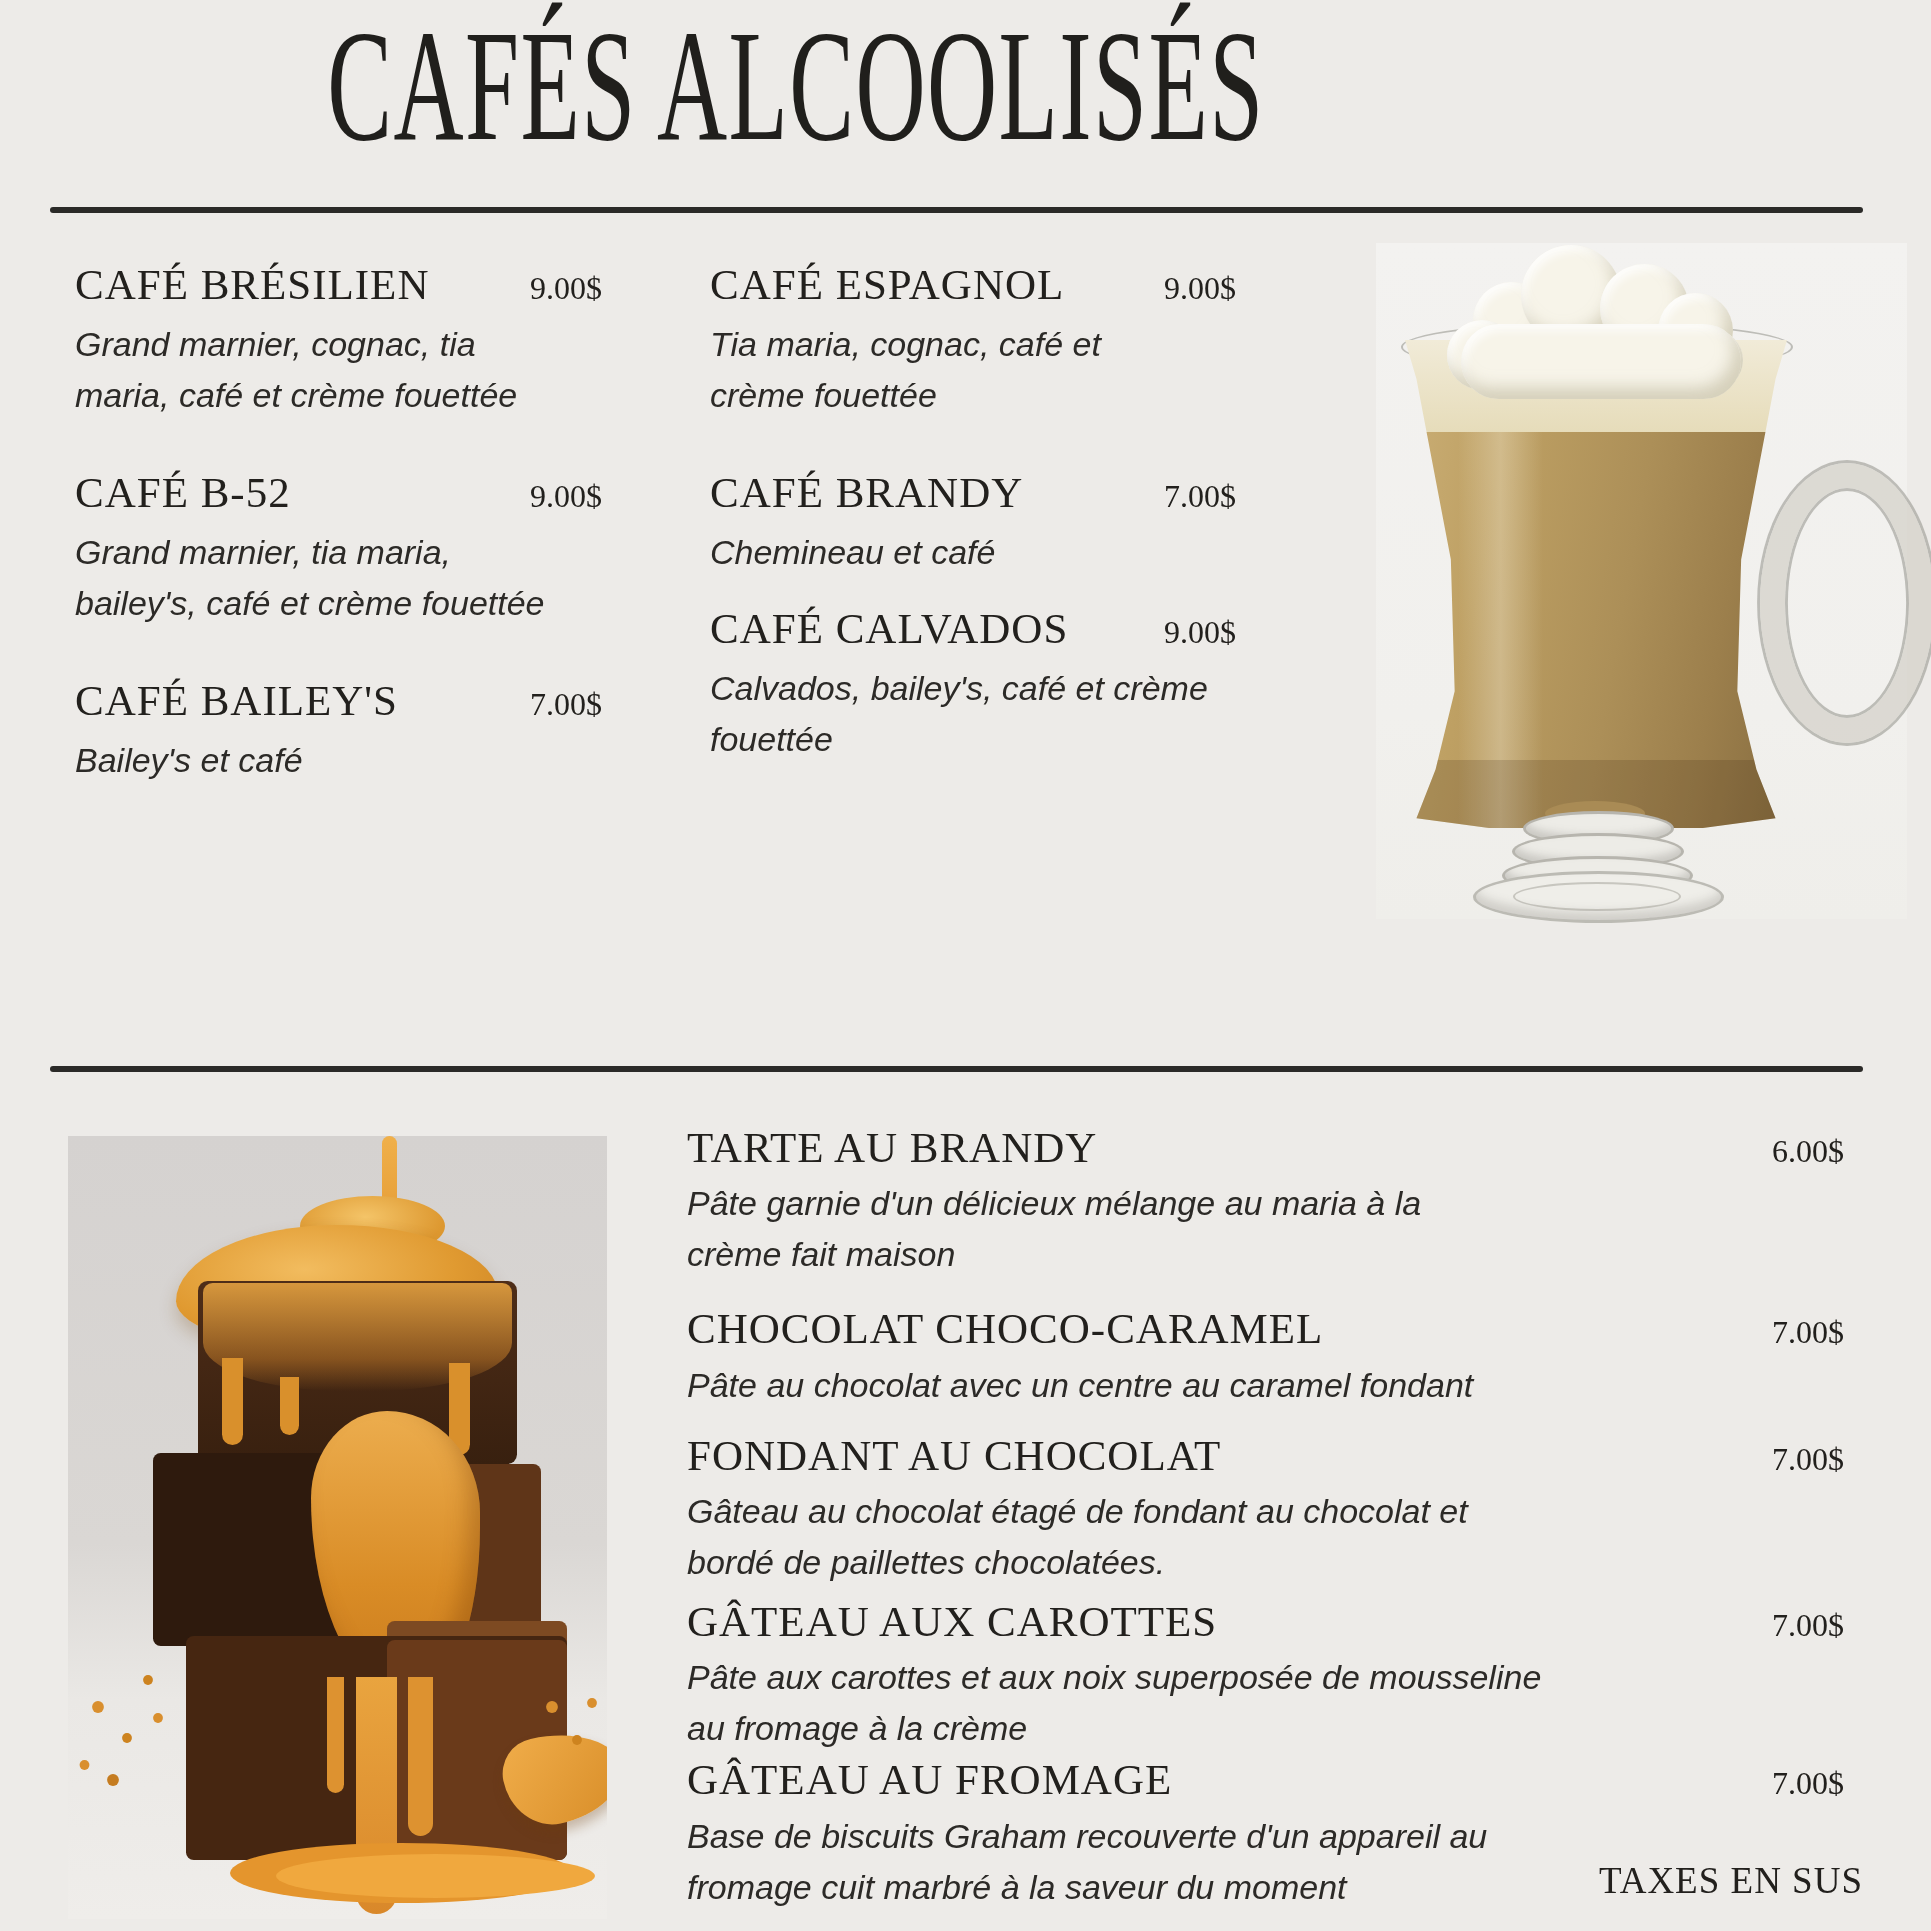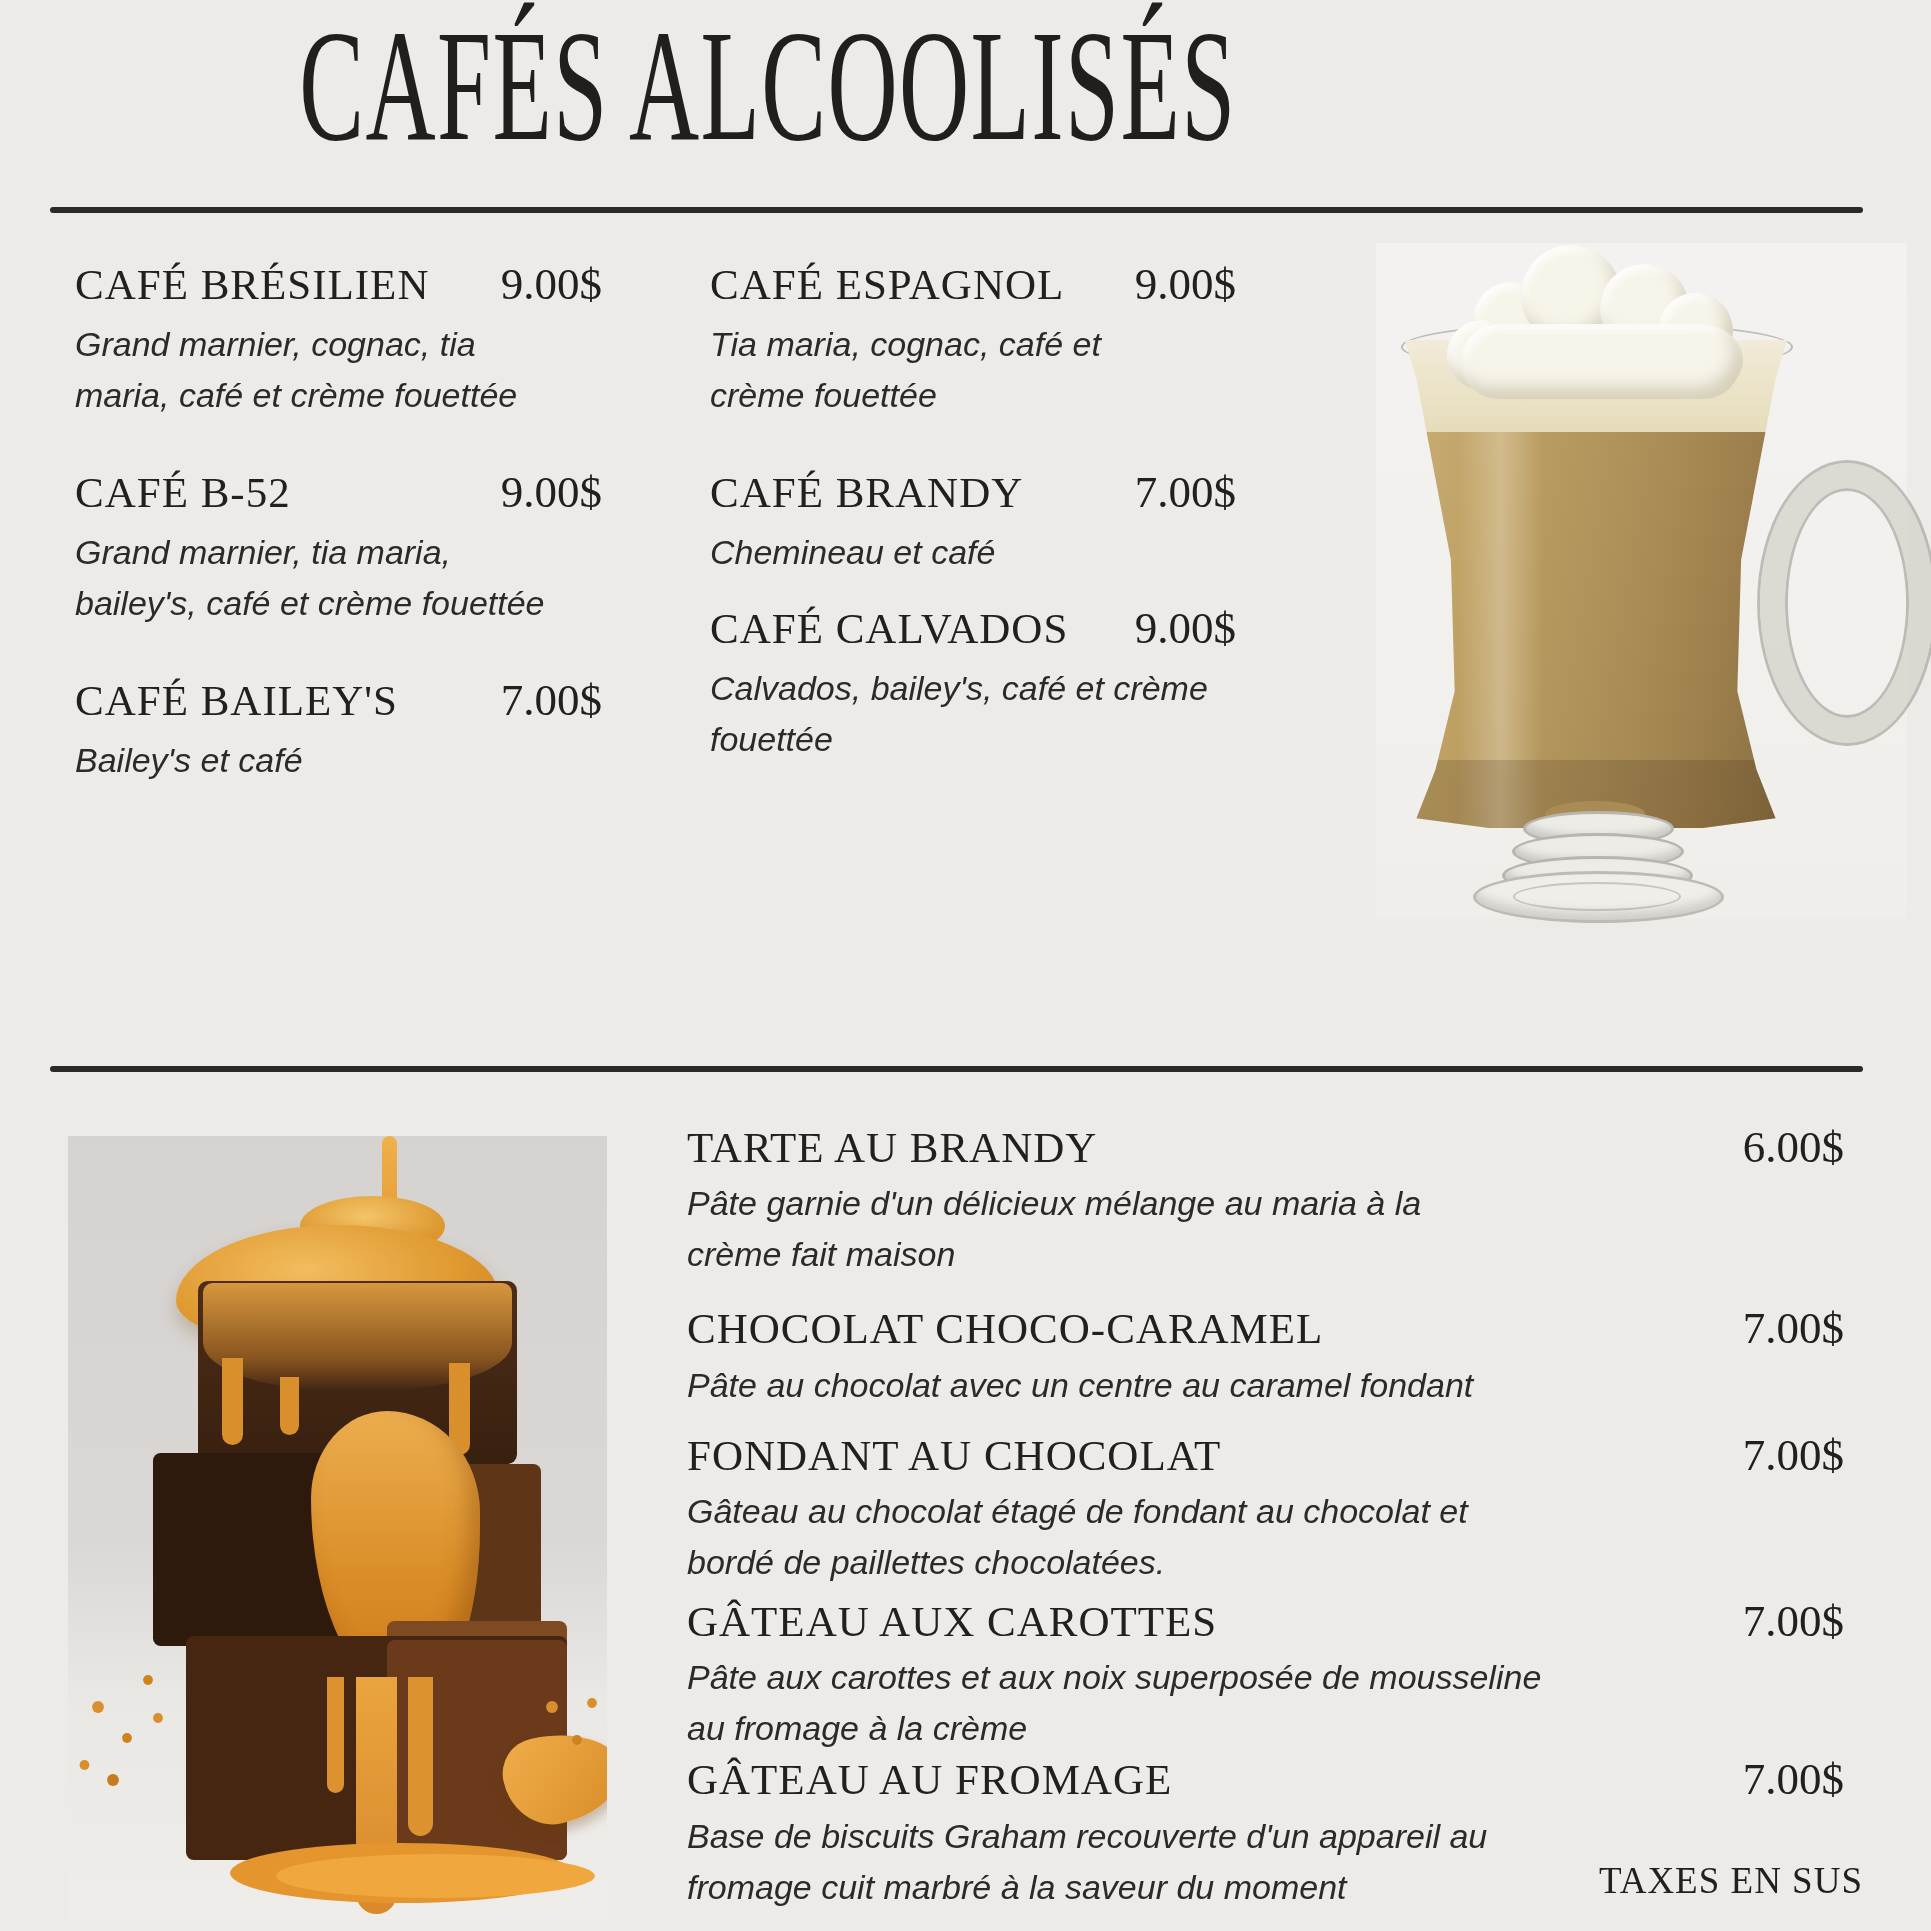--- a/index.html
+++ b/index.html
@@ -4,34 +4,34 @@
 <style>
   html,body{margin:0;padding:0;background:#c8c6c2;}
   .page{
     position:relative;width:1931px;height:1931px;background:#edebe8;
     overflow:hidden;color:#23211e;font-family:"Liberation Serif",serif;
   }
   
   .display-title{
     position:absolute;left:0;width:1535px;text-align:center;
     font-family:"Liberation Serif",serif;font-weight:400;color:#201f1c;
-    font-size:135px;line-height:1.15;letter-spacing:1.9px;white-space:nowrap;
+    font-size:135px;line-height:1.15;letter-spacing:1.9px;white-space:nowrap;padding-left:28px;
   }
   .display-title .stretch{display:inline-block;transform:scale(0.72,1.18);transform-origin:center;}
   .rule{position:absolute;left:50px;width:1813px;height:5.8px;background:#2b2a28;border-radius:3.9px;}
   
   .menu-col{position:absolute;display:flex;flex-direction:column;}
   .menu-item{margin:0;}
   .item-row{display:flex;justify-content:space-between;align-items:baseline;}
   .item-name{
     font-family:"Liberation Serif",serif;font-size:43px;line-height:1.22;
     letter-spacing:1px;color:#22201d;white-space:nowrap;
   }
   .item-price{
-    font-family:"Liberation Serif",serif;font-size:45px;line-height:1.1;color:#22201d;
+    font-family:"Liberation Serif",serif;font-size:32px;line-height:1.1;color:#22201d;
     white-space:nowrap;
   }
   .item-desc{
     font-family:"Liberation Sans",sans-serif;font-style:italic;font-weight:400;
     font-size:34px;line-height:1.5;color:#2c2a27;white-space:pre-line;margin-top:7.7px;
   }
   .desserts .item-desc{margin-top:3.9px;}
   .taxes{
     position:absolute;right:68px;top:1859px;
     font-family:"Liberation Serif",serif;font-size:37px;letter-spacing:1px;color:#22201d;

